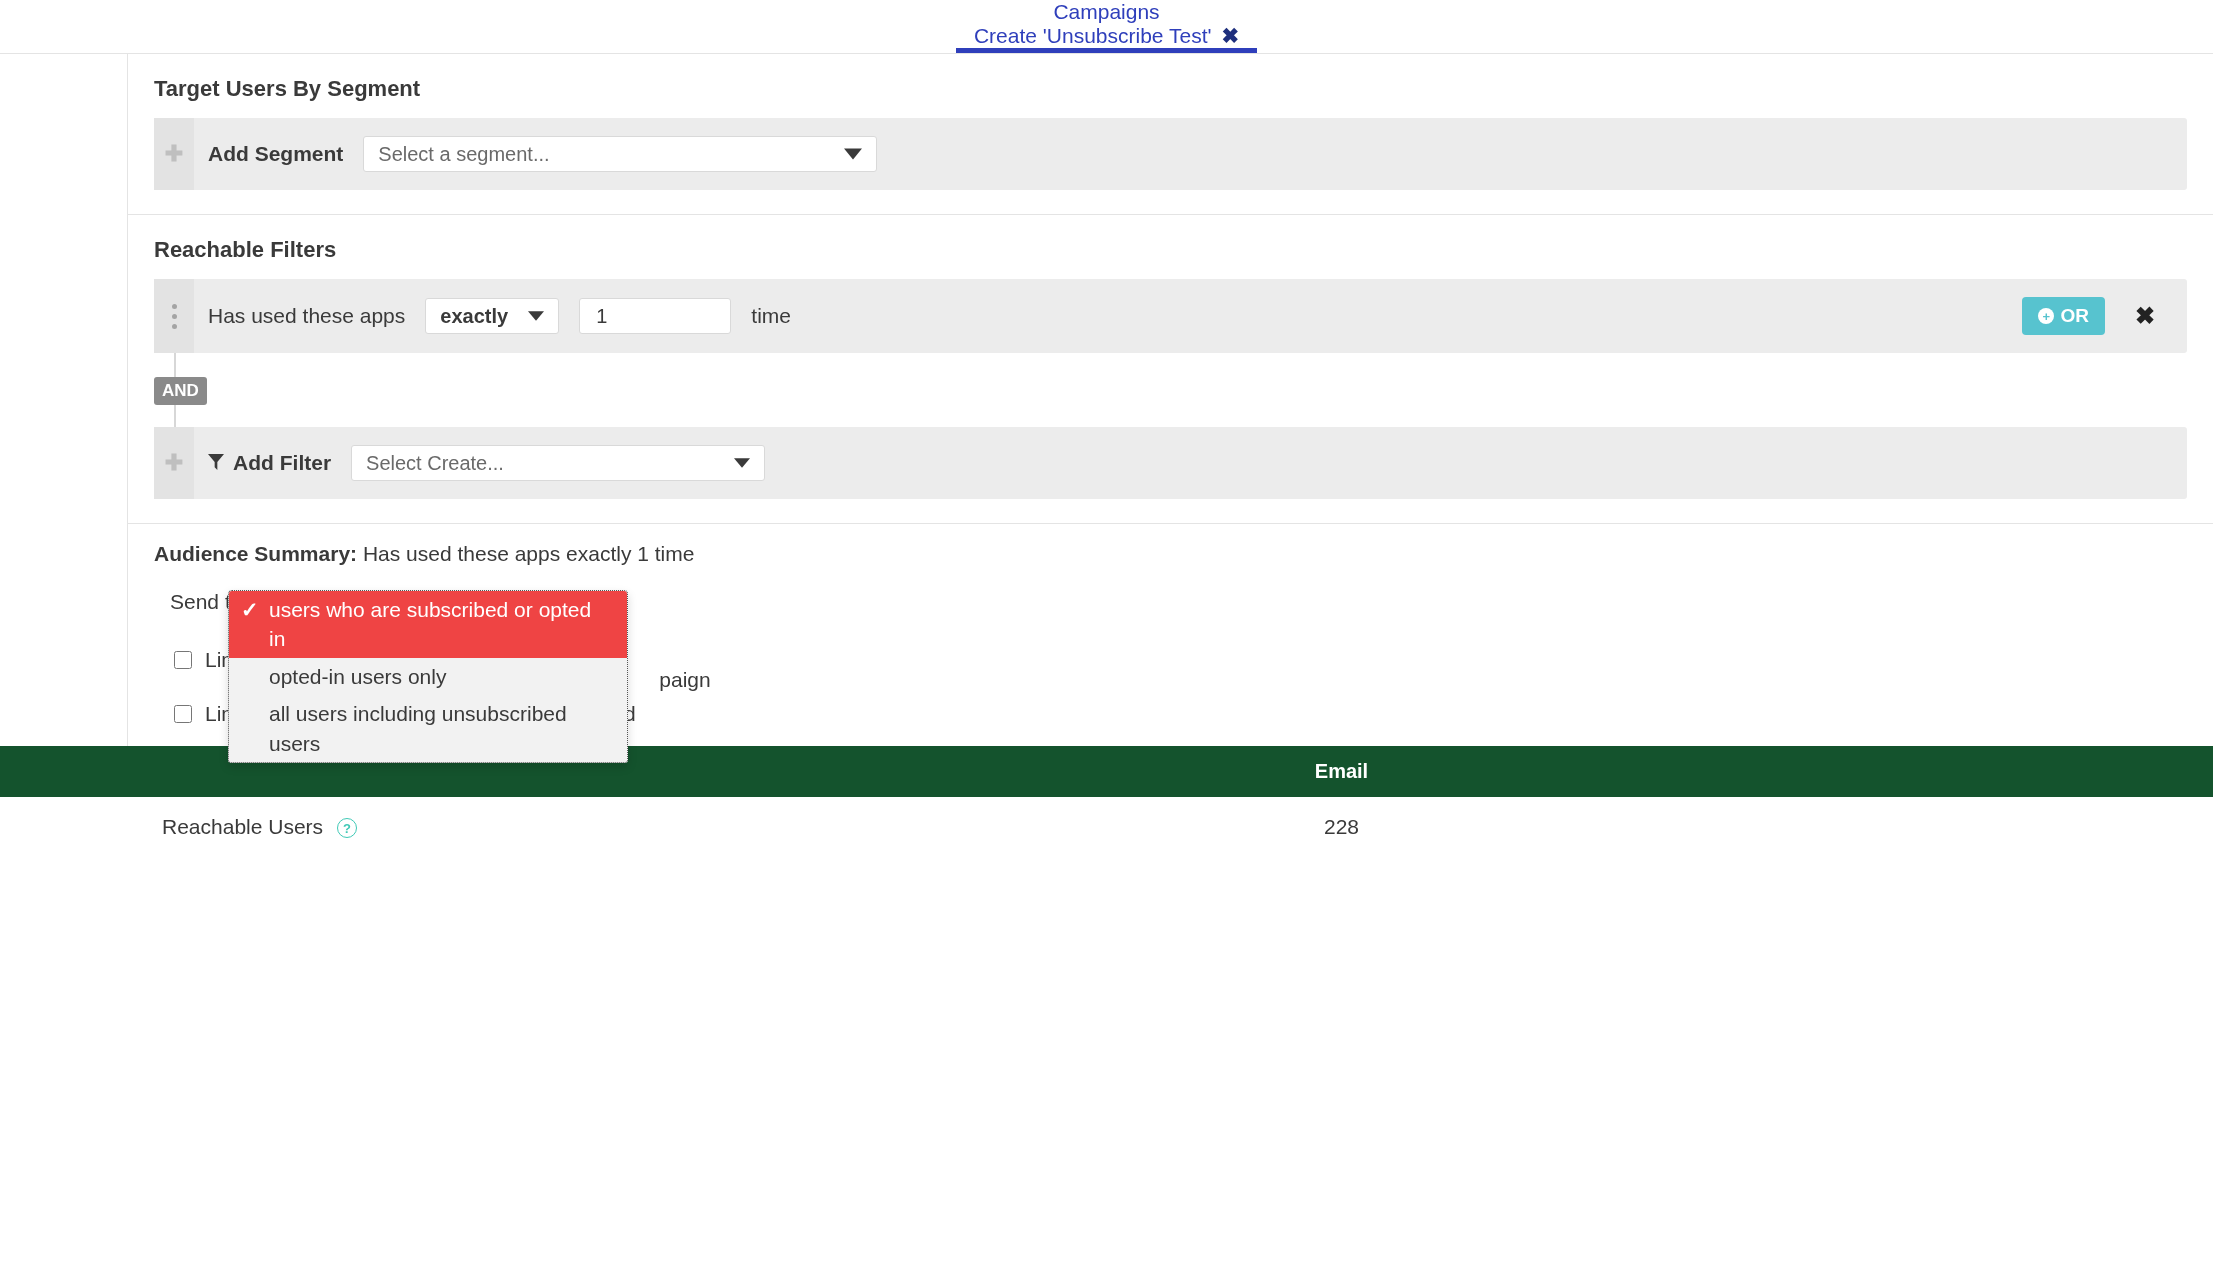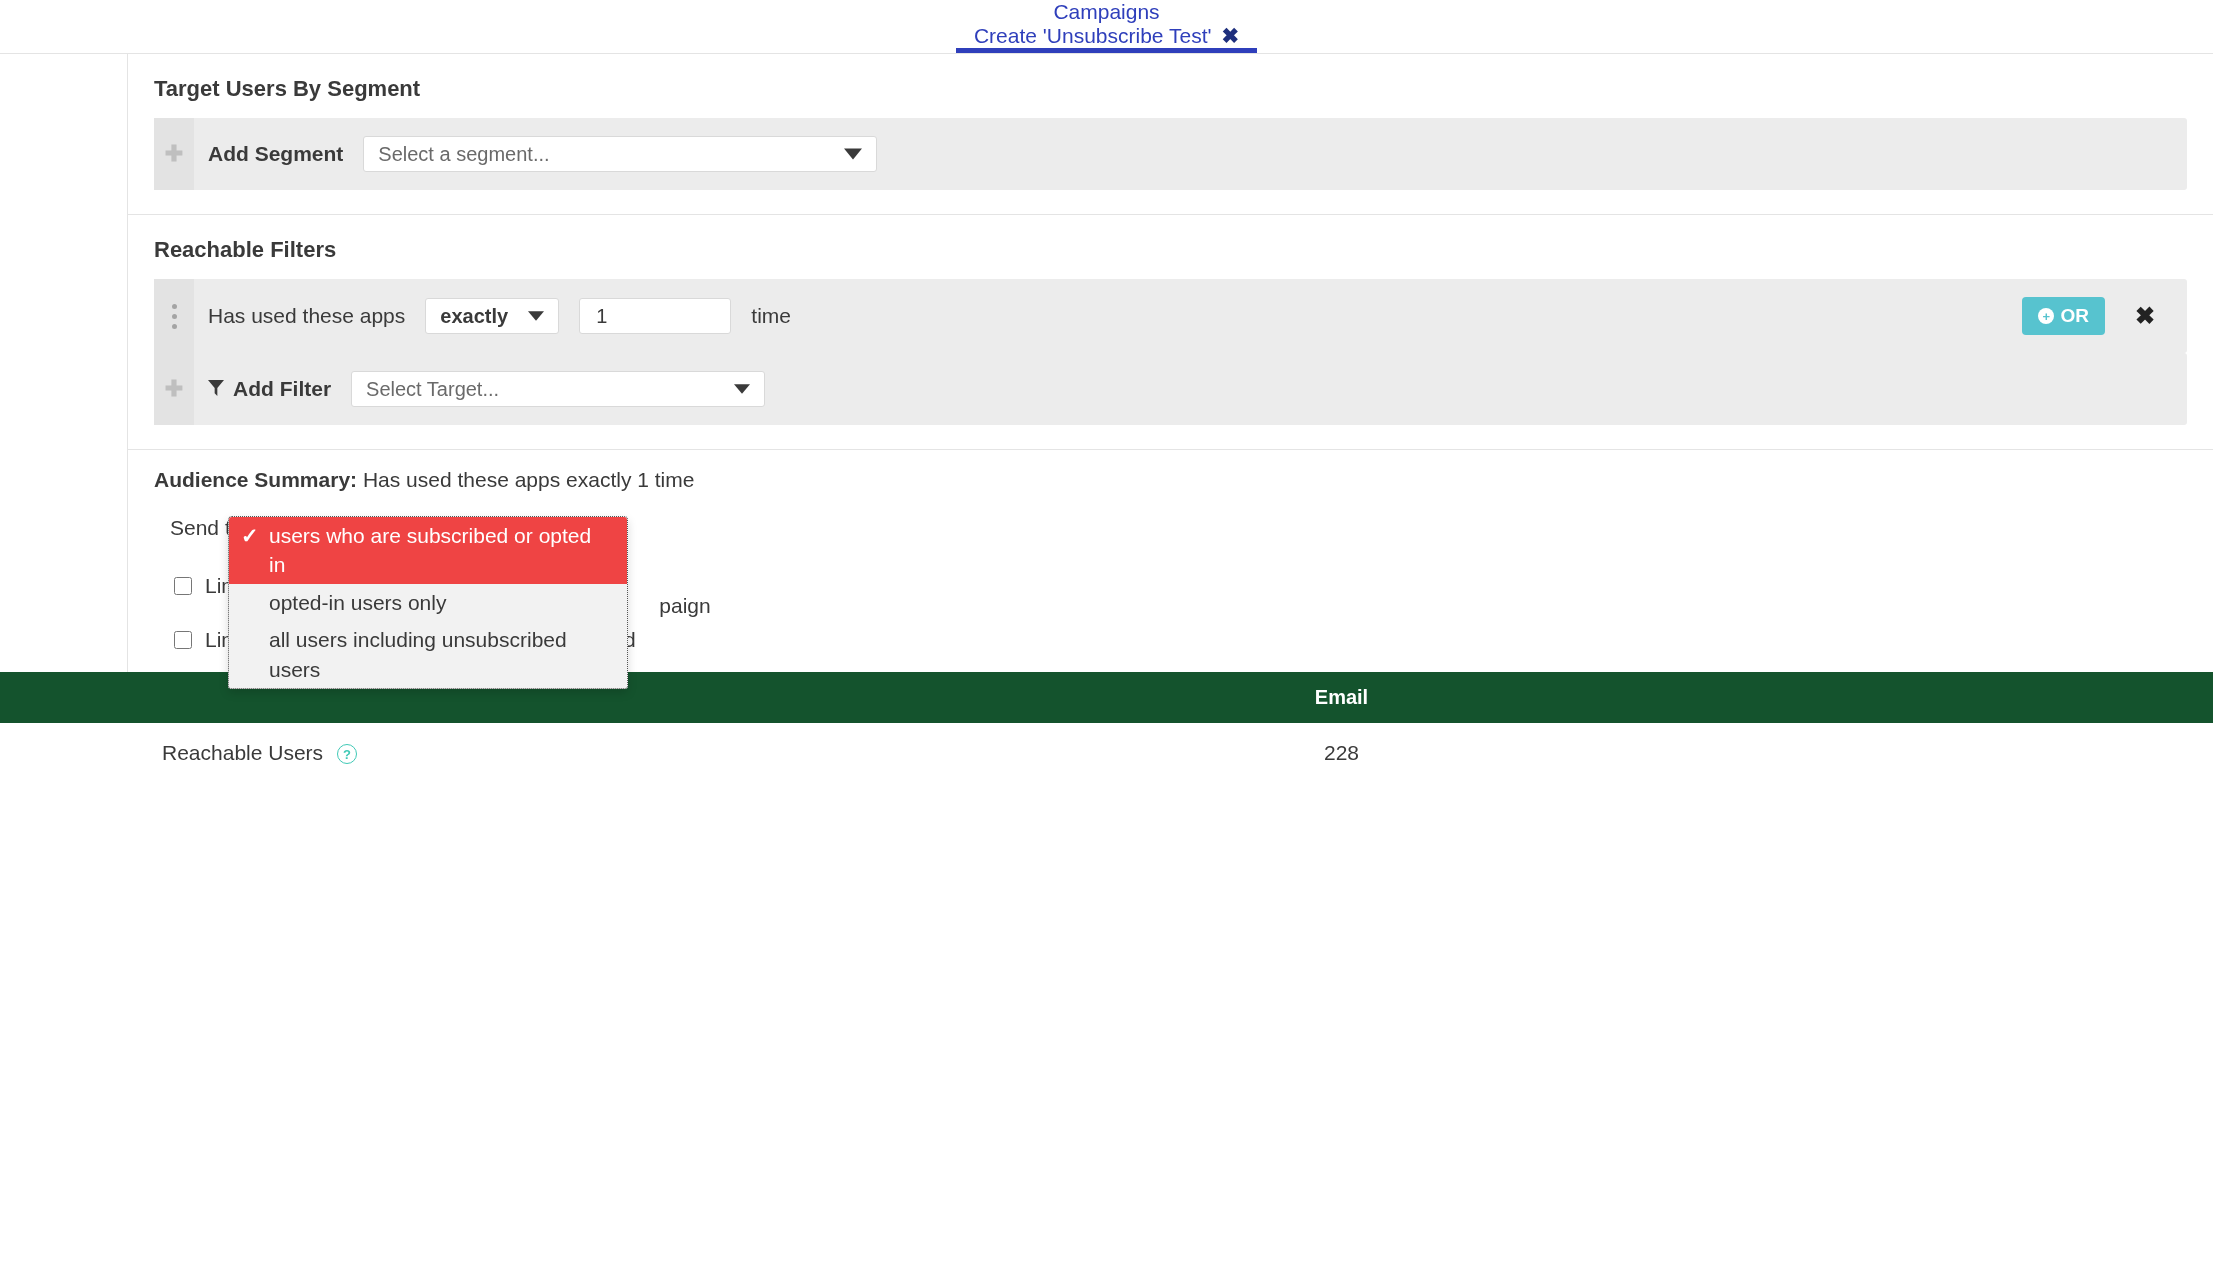--- a/index.html
+++ b/index.html
@@ -314,34 +314,38 @@
           <span class="plain-text">time</span>
           <div style="flex:1"></div>
           <button class="or-btn">
             <span class="plus-circ">+</span>
             <span>OR</span>
           </button>
           <span class="remove-x">✖</span>
         </div>
       </div>
 
+      <div class="and-col">
+        <div class="line"></div>
+        <div class="and-badge">AND</div>
+      </div>
 
       <div class="filter-row">
         <div class="handle">
           <span>✚</span>
         </div>
         <div class="row-body">
           <span class="row-label">
             <svg width="16" height="16" viewBox="0 0 12 12">
                 <path d="M0 0 H12 L7 6 V12 L5 10 V6 Z" fill="#3a3a3a"></path>
               </svg>
             <span>Add Filter</span>
           </span>
           <div class="select-box" style="width:414px">
-            <span>Select Target...</span>
+            <span>Select Create...</span>
             <span class="caret">
               <svg width="16" height="16" viewBox="0 0 10 6">
                   <path d="M0 0 L5 6 L10 0 Z" fill="#3a3a3a"></path>
                 </svg>
             </span>
           </div>
         </div>
       </div>
     </div>
 

